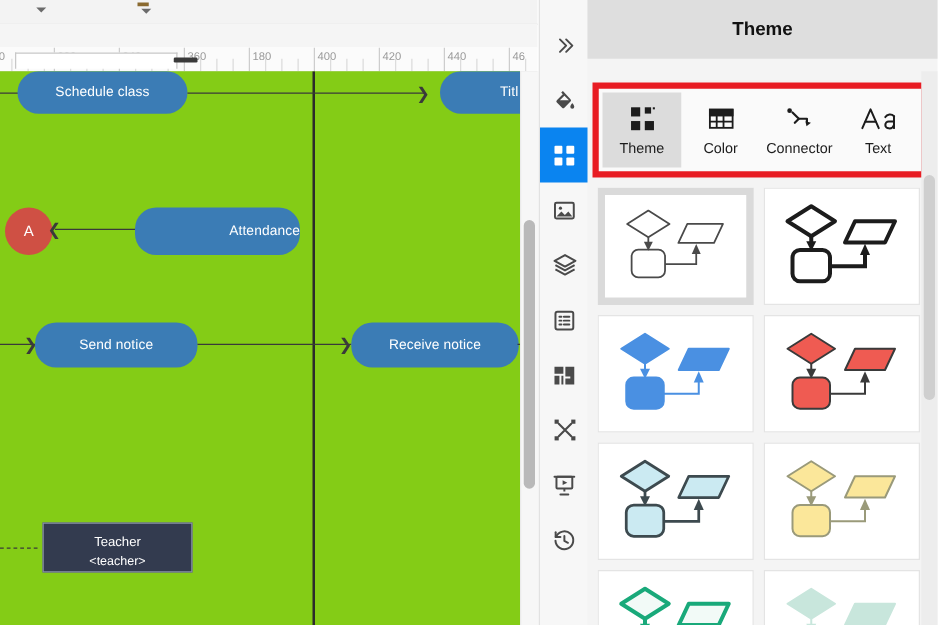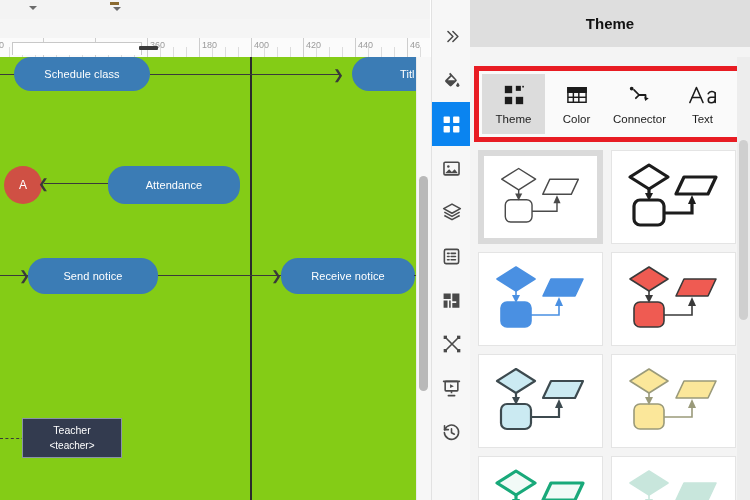--- a/index.html
+++ b/index.html
@@ -223,38 +223,38 @@
     <div class="chev" style="left:333px;top:11px;">❯</div>
     <div class="node" style="left:352px;top:0px;width:110px;height:34px;justify-content:flex-start;padding-left:48px;">
       <span>Titl</span>
     </div>
 
     <div class="node circle" style="left:4px;top:109px;width:38px;height:38px;border-radius:50%;">
       <span>A</span>
     </div>
     <div class="conn" style="left:44px;top:126px;width:64px;"></div>
     <div class="chev" style="left:38px;top:120px;">❮</div>
-    <div class="node" style="left:108px;top:109px;width:132px;height:38px;">
+    <div class="node" style="left:108px;top:109px;width:132px;height:38px;justify-content:flex-end;">
       <span>Attendance</span>
     </div>
 
     <div class="conn" style="left:0px;top:218px;width:28px;"></div>
     <div class="chev" style="left:19px;top:212px;">❯</div>
     <div class="node" style="left:28px;top:201px;width:130px;height:36px;">
       <span>Send notice</span>
     </div>
     <div class="conn" style="left:158px;top:218px;width:123px;"></div>
     <div class="chev" style="left:271px;top:212px;">❯</div>
     <div class="node" style="left:281px;top:201px;width:134px;height:36px;">
       <span>Receive notice</span>
     </div>
     <div class="conn" style="left:414px;top:218px;width:6px;"></div>
 
     <div class="dashed" style="left:0px;top:381px;width:30px;"></div>
-    <div class="note" style="left:22px;top:361px;width:100px;height:40px;">
+    <div class="note" style="left:34px;top:361px;width:120px;height:40px;justify-content:flex-end;">
       <span>Teacher</span>
       <span class="sub">&lt;teacher&gt;</span>
     </div>
   </div>
 
   <div class="cv-scroll"></div>
   <div class="cv-thumb"></div>
 
   <div class="rail" id="rail">
       <div class="rail-item" style="top: 14px;">

